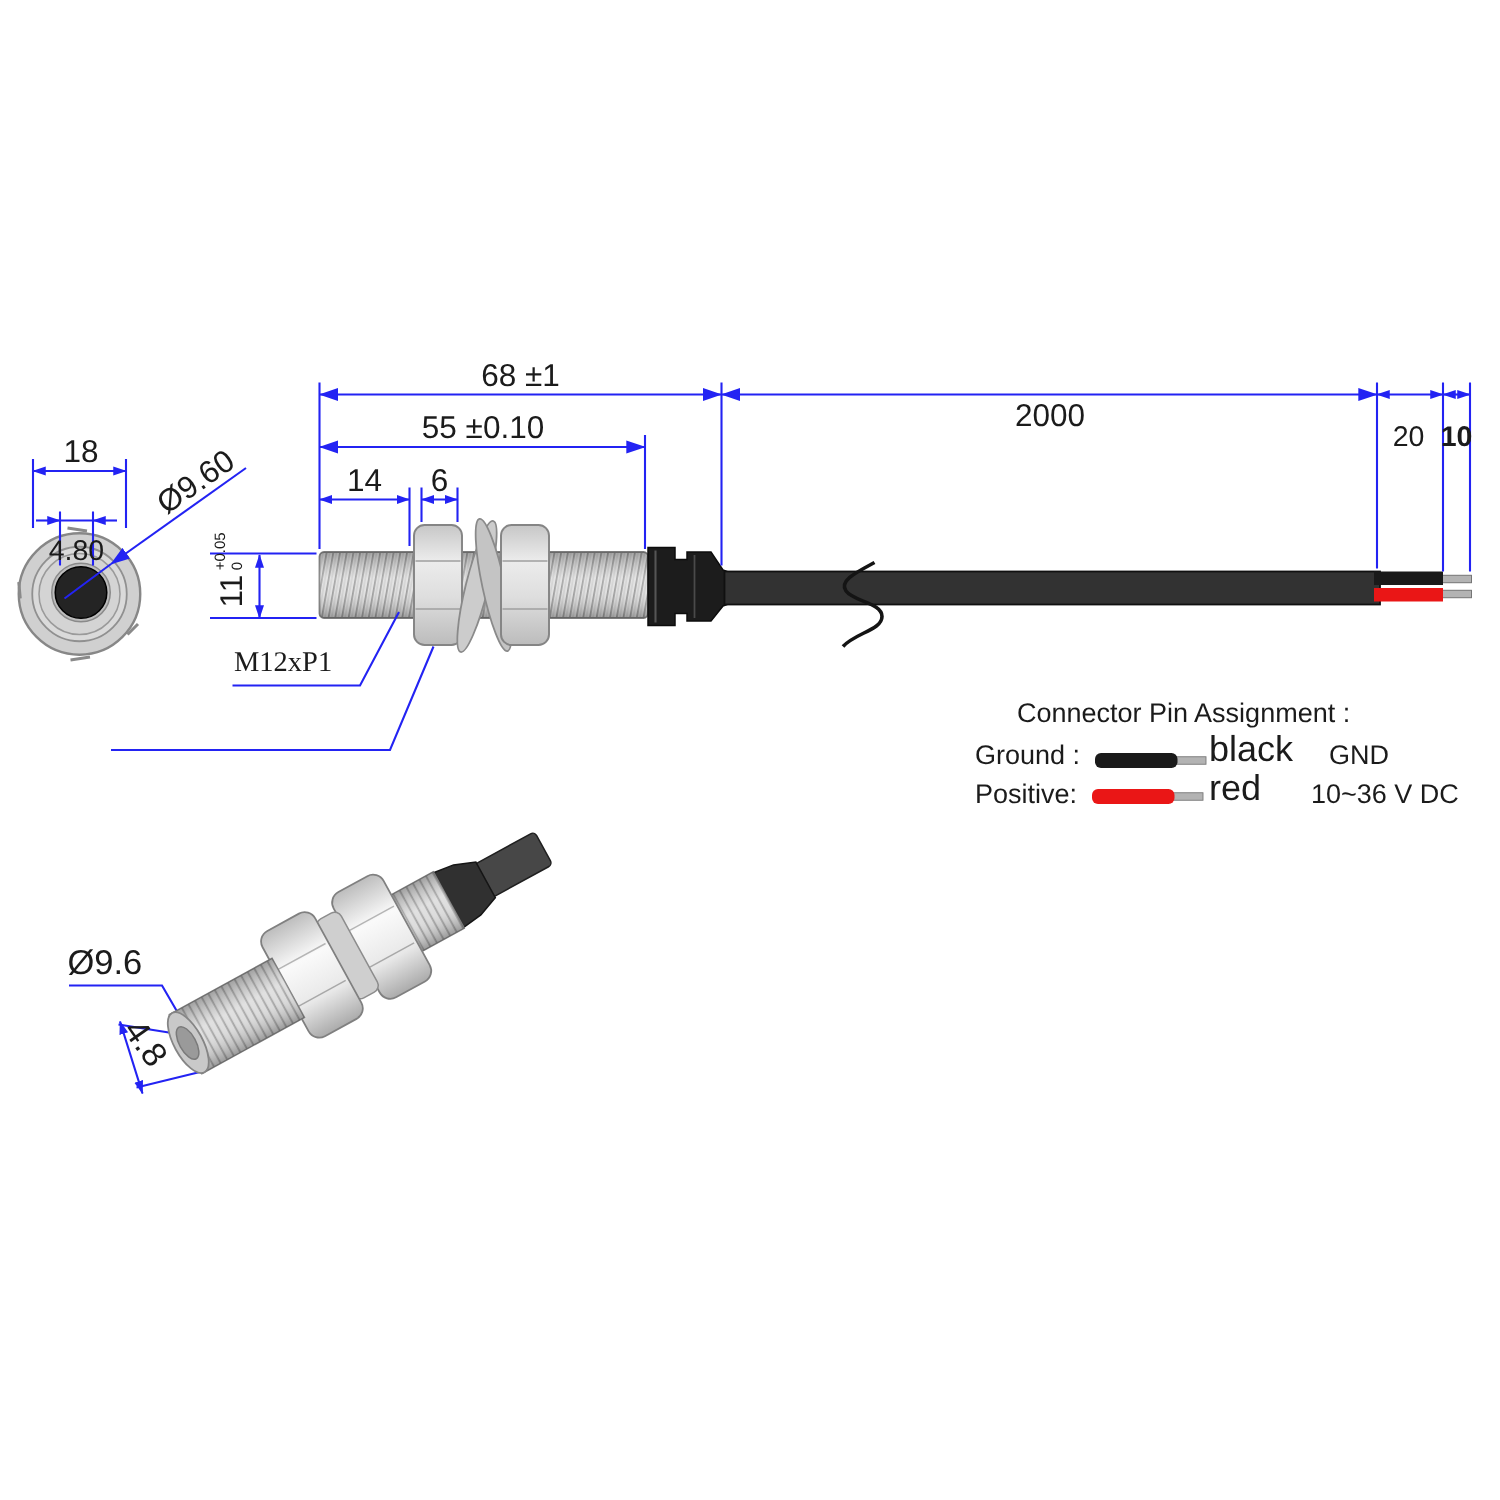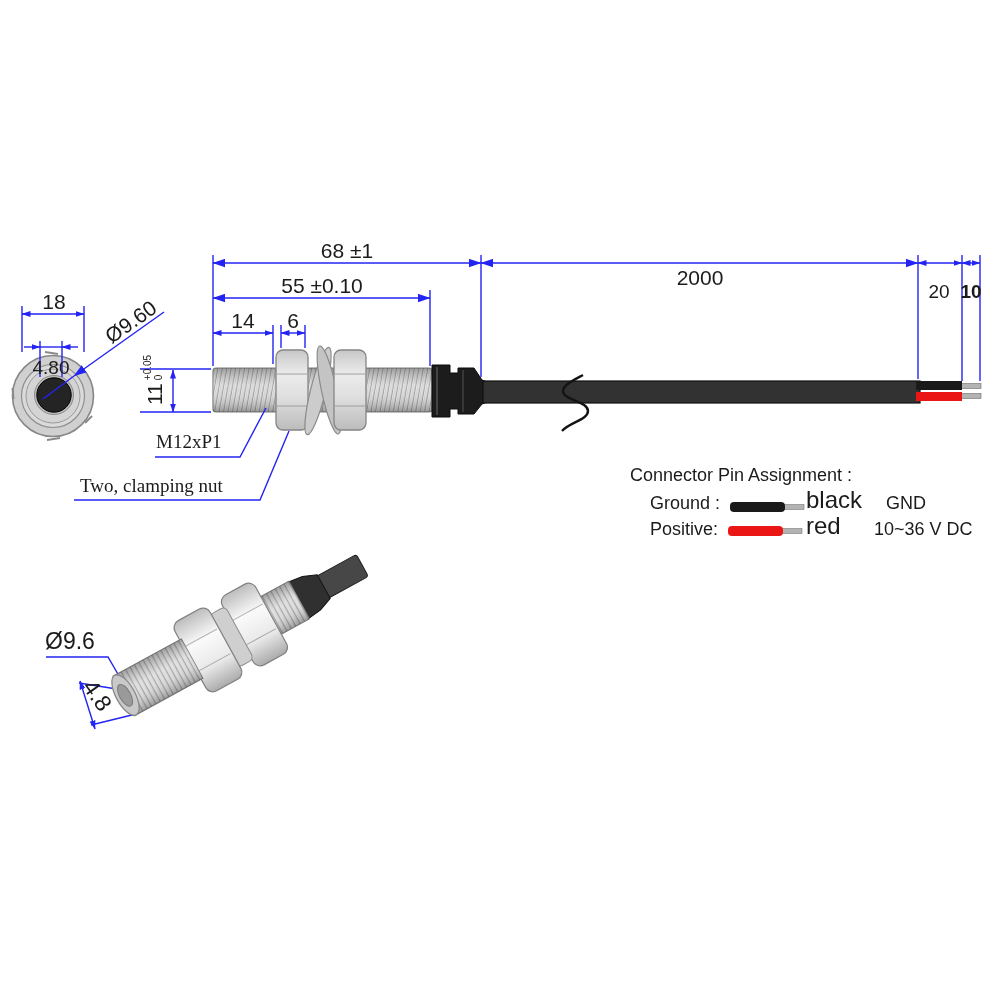--- a/index.html
+++ b/index.html
@@ -212,23 +212,22 @@
 
   <div class="lbl dim11" style="left:126px; top:362px; width:60px; height:26px;">
     <span>11</span>
     <span class="tolstack">
       <span>+0.05</span>
       <span>0</span>
     </span>
   </div>
 
   <div class="lbl note" style="left:156px; top:431px;">M12xP1</div>
-  <div class="lbl note" style="left:80px;  top:475px;">Two, clamping nut</div>
-
-  <div class="lbl legend" style="left:630px; top:465px;">Connector Pin Assignment :</div>
+
+  <div class="lbl legend" style="left:678px; top:465px;">Connector Pin Assignment :</div>
   <div class="lbl legend" style="left:650px; top:493px;">Ground :</div>
   <div class="lbl wirename" style="left:806px; top:486px;">black</div>
   <div class="lbl legend" style="left:886px; top:493px;">GND</div>
   <div class="lbl legend" style="left:650px; top:519px;">Positive:</div>
   <div class="lbl wirename" style="left:806px; top:512px;">red</div>
   <div class="lbl legend" style="left:874px; top:519px;text-align:right;">10~36 V DC</div>
 
   <div class="lbl" style="left:45px; top:628px; font-size:23px;text-align:right;">Ø9.6</div>
   <div class="lbl rot55" style="left:72px; top:682px; width:50px; text-align:center; font-size:23px;">4.8</div>
 

